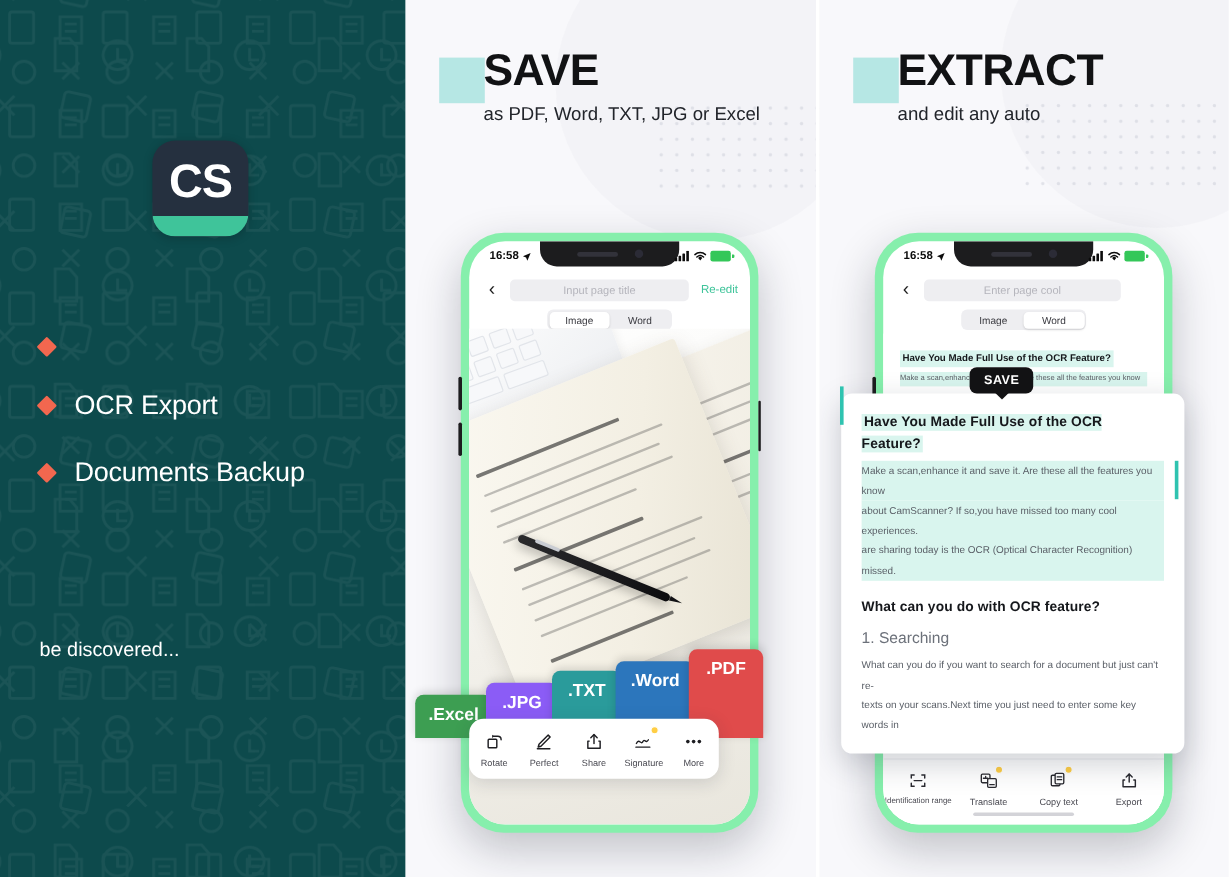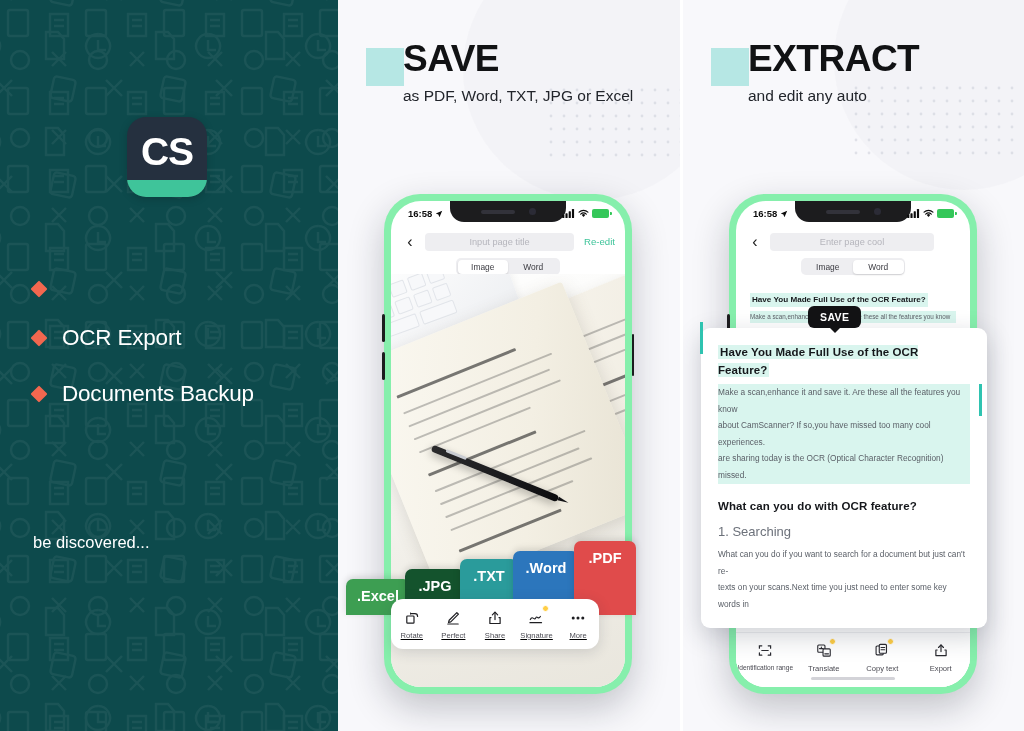--- a/index.html
+++ b/index.html
@@ -432,27 +432,27 @@
           <div class="pen">
             <span class="pen-clip"></span>
             <span class="pen-tip"></span>
           </div>
         </div>
       </div>
     </div>
 
     <div class="format-tabs" style="left:8px;">
       <span class="fmt" style="background:#3d9e52;width:64px;height:36px;">.Excel</span>
-      <span class="fmt" style="background:#14532d;width:60px;height:46px;">.JPG</span>
+      <span class="fmt" style="background:#8b5cf6;width:60px;height:46px;">.JPG</span>
       <span class="fmt" style="background:#2a9b9b;width:58px;height:56px;">.TXT</span>
       <span class="fmt" style="background:#2c76bc;width:66px;height:64px;">.Word</span>
       <span class="fmt" style="background:#e04b4b;width:62px;height:74px;">.PDF</span>
     </div>
 
-    <div class="toolbar" style="left:53px;width:208px;bottom:82px;text-decoration:underline;">
+    <div class="toolbar" style="left:53px;width:208px;bottom:82px;">
       <div class="tool">
         <span class="tl-ico">
           <svg width="16" height="16" viewBox="0 0 20 20" fill="none" stroke="#1e1e22" stroke-width="1.5">
             <rect x="3.5" y="7.5" width="9" height="9" rx="1"></rect>
             <path d="M9 4.5 h4.5 a3.5 3.5 0 0 1 3.5 3.5" stroke-linecap="round"></path>
             <path d="M7.6 2.8 L9.8 4.5 L7.6 6.2 Z" fill="#1e1e22" stroke="none"></path>
           </svg>
         </span>
         <span class="tl-lb">Rotate</span>
       </div>

